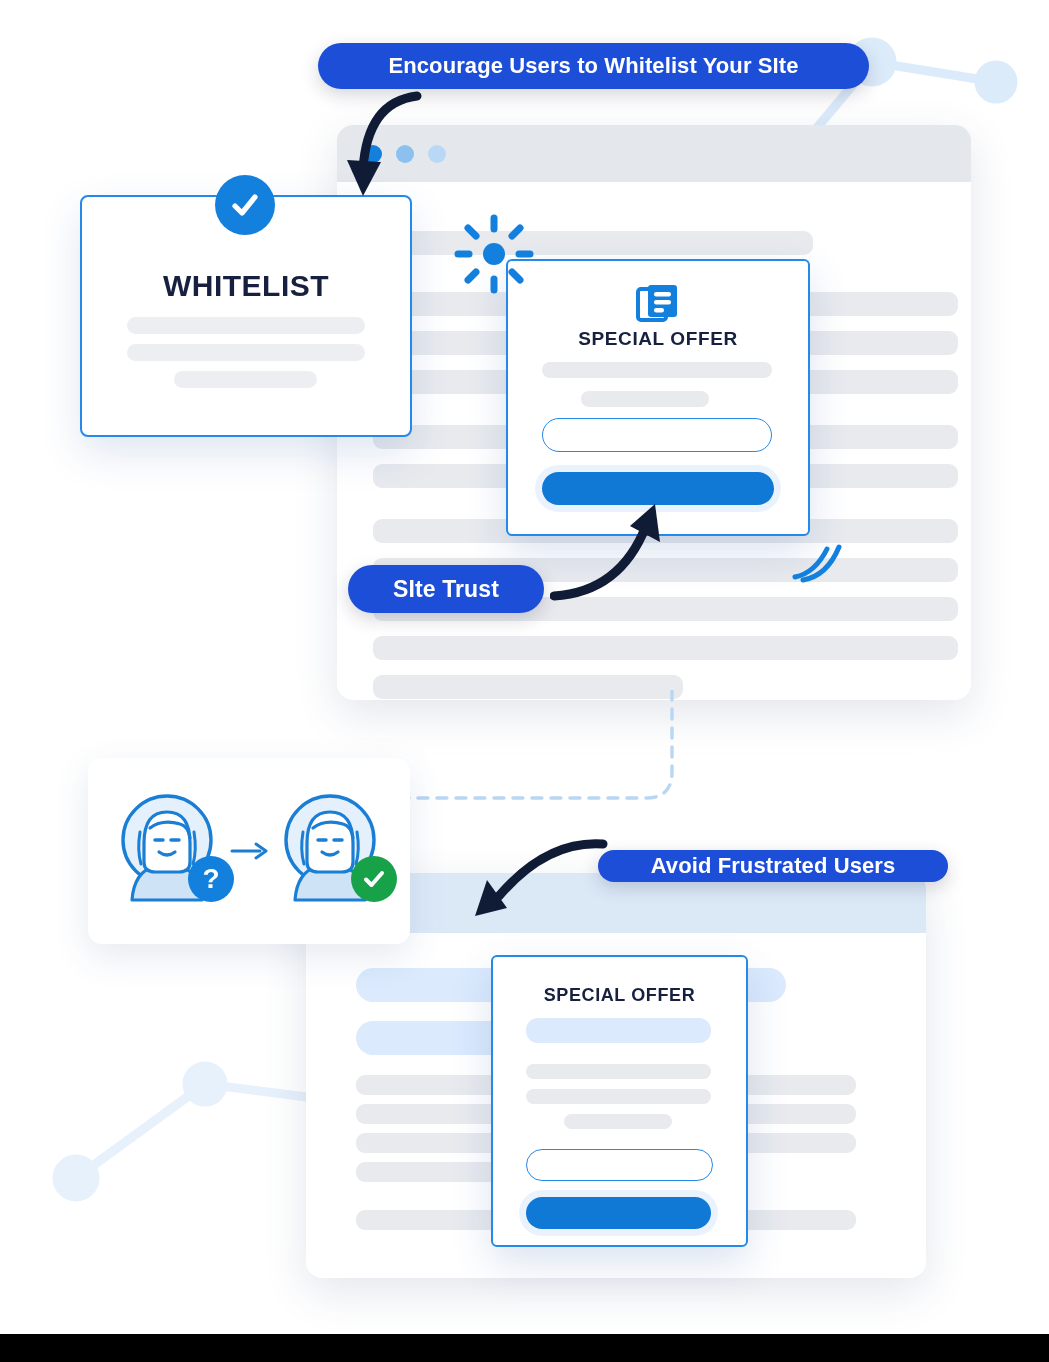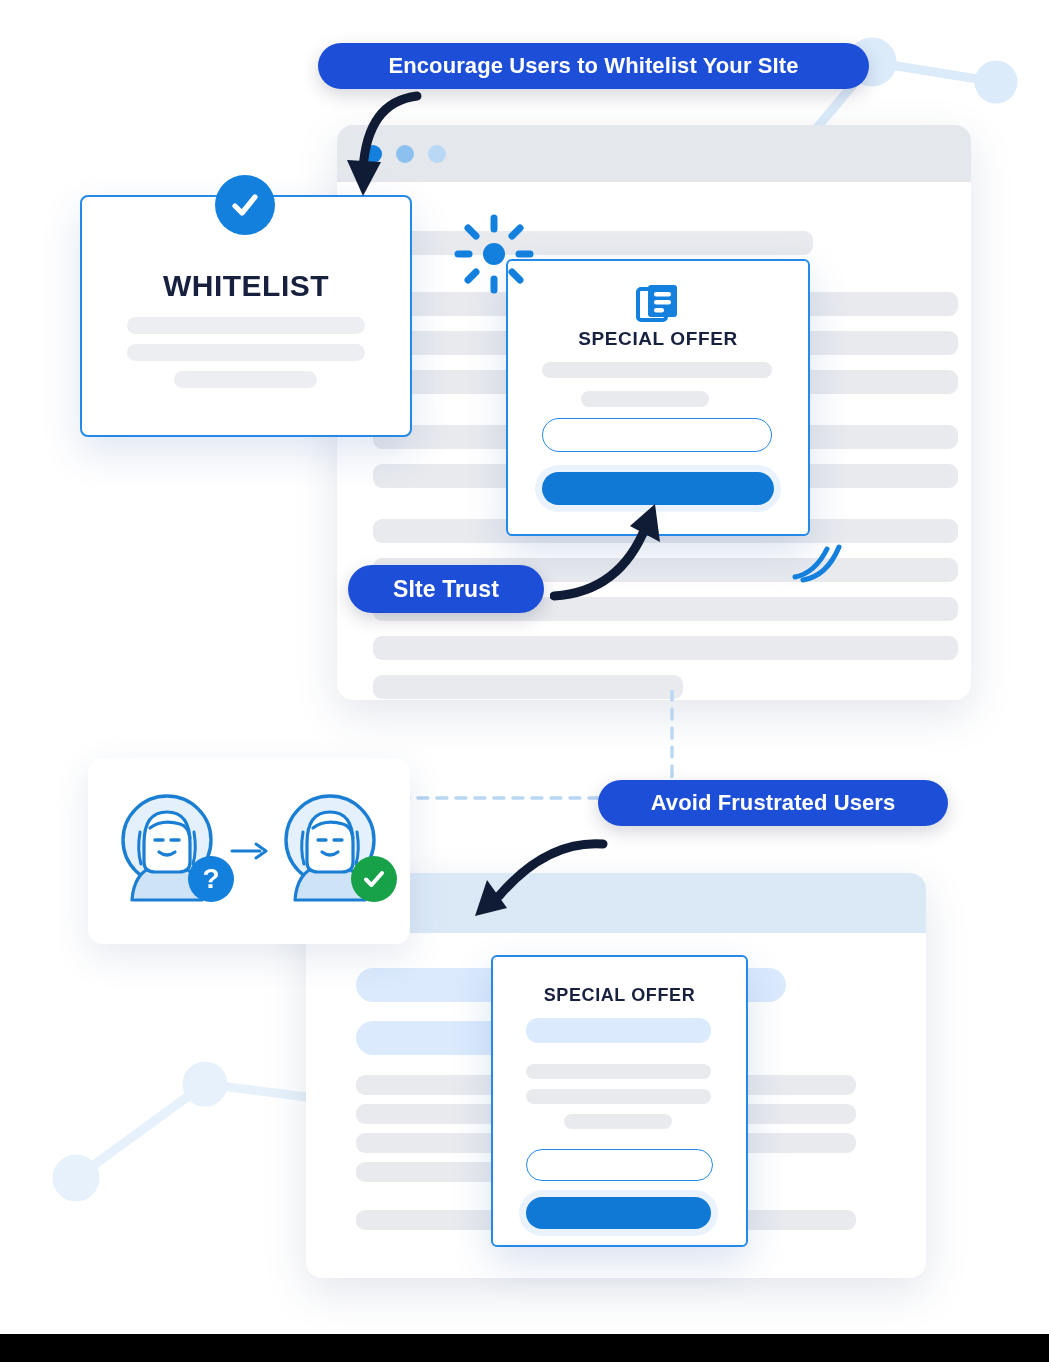--- a/index.html
+++ b/index.html
@@ -209,21 +209,21 @@
   </svg>
 
   <div class="pill" style="left:318px;top:43px;width:551px;height:46px;font-size:22px;">
     <span>Encourage Users to Whitelist Your SIte</span>
   </div>
 
   <div class="pill" style="left:348px;top:565px;width:196px;height:48px;font-size:23px;">
     <span>SIte Trust</span>
   </div>
 
-  <div class="pill" style="left:598px;top:780px;width:350px;height:46px;font-size:22px;">
+  <div class="pill" style="left:598px;top:850px;width:350px;height:32px;font-size:22px;">
     <span>Avoid Frustrated Users</span>
   </div>
 
   <div class="browser" style="left:306px;top:873px;width:620px;height:405px;">
     <div style="position:absolute;left:0;top:0;width:100%;height:60px;background:#dbe9f7;display:flex;align-items:center;padding-left:22px;">
       <span class="dot" style="width:22px;height:22px;background:#ffffff;"></span>
     </div>
 
     <div class="bar bar-blue" style="left:50px;top:95px;width:430px;height:34px;border-radius:17px;"></div>
     <div class="bar bar-blue" style="left:50px;top:148px;width:200px;height:34px;border-radius:17px;"></div>

